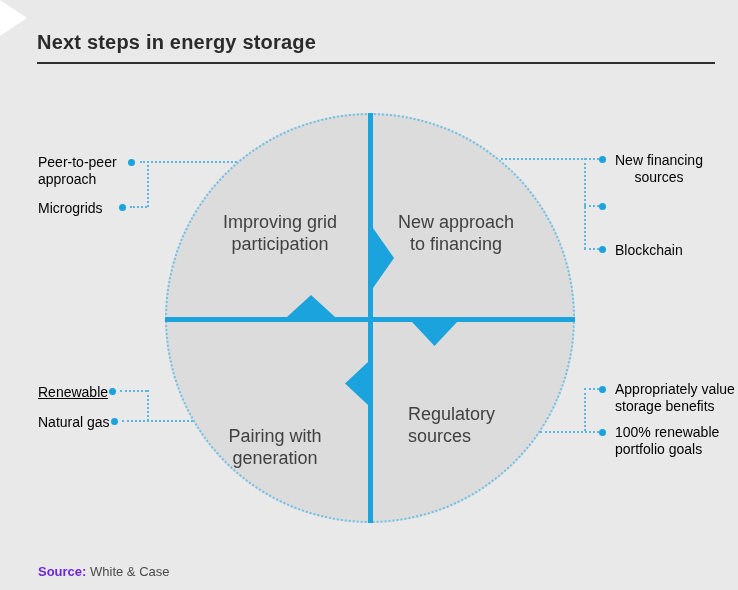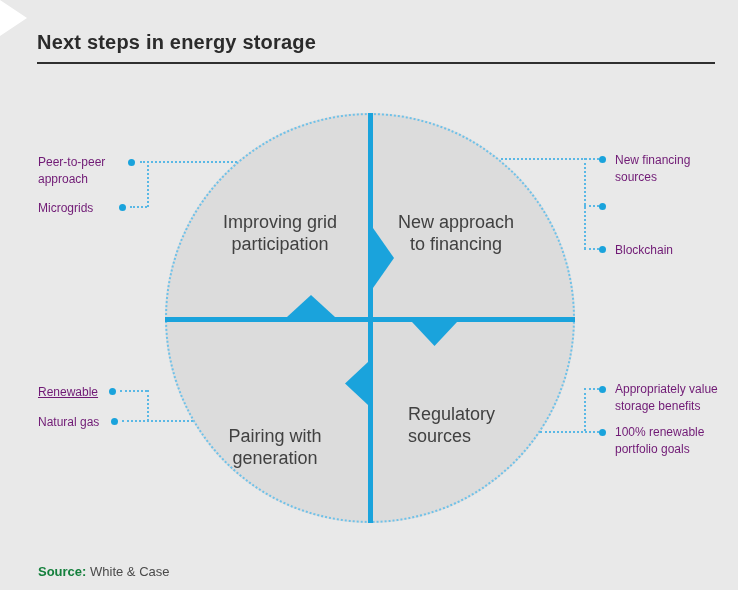--- a/index.html
+++ b/index.html
@@ -78,41 +78,41 @@
     text-align: center;
   }
   .q-tl { left: 180px; top: 211px; width: 200px; }
   .q-tr { left: 356px; top: 211px; width: 200px; text-align: center; }
   .q-bl { left: 175px; top: 385px; width: 200px; margin-top: 40px; }
   .q-br { left: 408px; top: 385px; width: 140px; text-align: left; margin-top: 18px; }
 
   
   .callout {
     position: absolute;
-    font-size: 12px;
+    font-size: 14px;
     line-height: 17px;
-    color: #701a75;
+    color: #000000;
   }
   .dot {
     position: absolute;
     width: 7px; height: 7px;
     border-radius: 50%;
     background: #1aa3dc;
   }
   .leader-h { position: absolute; height: 0; border-top: 2px dotted #5ab8e5; }
   .leader-v { position: absolute; width: 0; border-left: 2px dotted #5ab8e5; }
 
   
   .source {
     position: absolute;
     left: 38px; top: 564px;
     font-size: 13px;
     color: #4a4a4a;
   }
-  .source b { color: #15803d; }
+  .source b { color: #6d28d9; }
 </style>
 </head>
 <body>
 
 <div class="canvas">
 
   <div class="chevron"></div>
   <h1 class="title">Next steps in energy storage</h1>
   <div class="title-rule"></div>
 
@@ -160,21 +160,21 @@
   <div class="dot" style="left:109px; top:388px;"></div>
   <div class="callout" style="left:38px; top:414px;">
     <div>Natural gas</div>
   </div>
   <div class="dot" style="left:111px; top:418px;"></div>
   <div class="leader-h" style="left:120px; top:390px; width:27px;"></div>
   <div class="leader-v" style="left:147px; top:390px; height:31px;"></div>
   <div class="leader-h" style="left:122px; top:420px; width:71px;"></div>
 
   <div class="dot" style="left:599px; top:156px;"></div>
-  <div class="callout" style="left:615px; top:152px;">
+  <div class="callout" style="left:615px; top:152px;text-align:center;">
     <div>New financing</div>
     <div>sources</div>
   </div>
   <div class="dot" style="left:599px; top:203px;"></div>
   <div class="dot" style="left:599px; top:246px;"></div>
   <div class="callout" style="left:615px; top:242px;">
     <div>Blockchain</div>
   </div>
   <div class="leader-h" style="left:501px; top:158px; width:98px;"></div>
   <div class="leader-v" style="left:584px; top:158px; height:91px;"></div>

